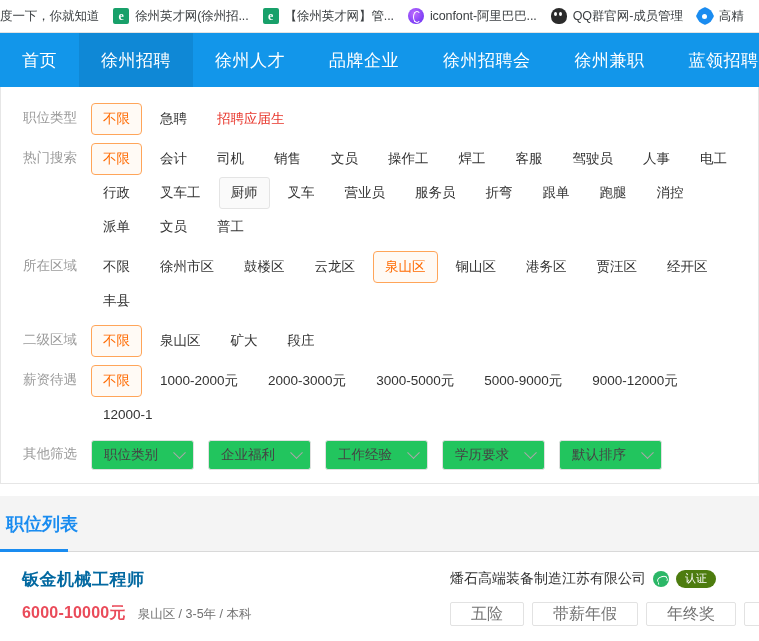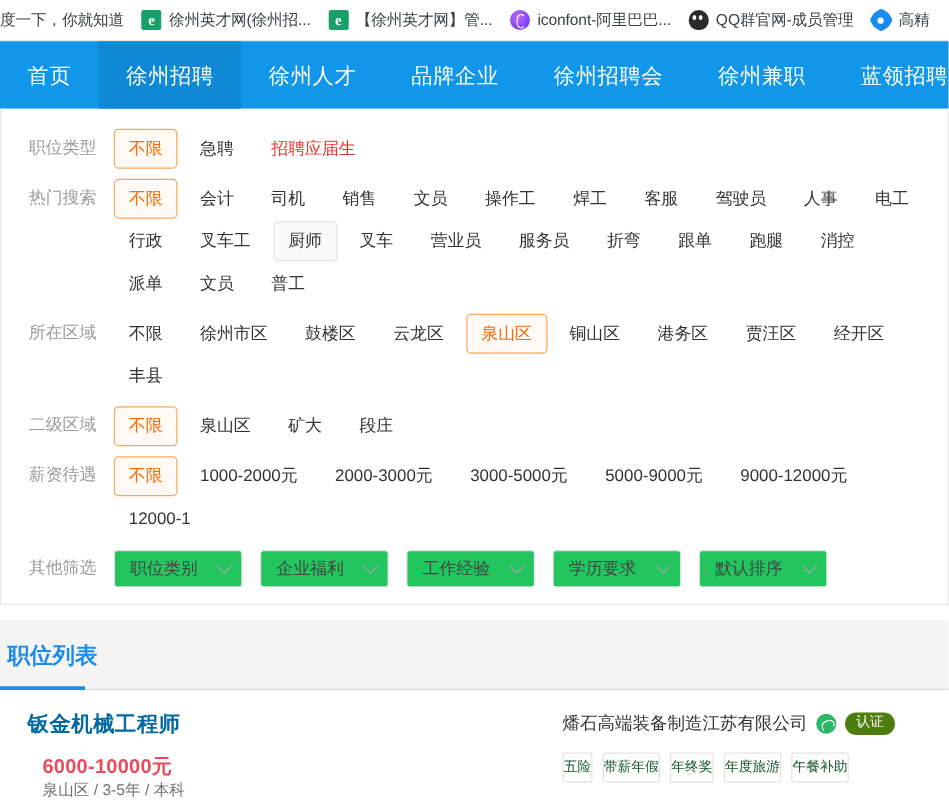--- a/index.html
+++ b/index.html
@@ -223,21 +223,21 @@
     padding: 16px 0 10px 0;
     overflow: hidden;
   }
   .job-left { width: 450px; flex: 0 0 450px; padding-left: 22px; }
   .job-title {
     font-size: 17px;
     font-weight: bold;
     color: #0369a1;
     letter-spacing: 0.5px;
   }
-  .job-sub { margin-top: 12px; display: flex; align-items: baseline; flex-direction: column; }
+  .job-sub { margin-top: 12px; display: flex; align-items: baseline; }
   .job-salary {
     color: #ea4b5a;
     font-size: 16px;
     font-weight: bold;
     letter-spacing: 0.2px;
   }
   .job-meta {
     margin-left: 12px;
     font-size: 12.5px;
     color: #707070;
@@ -268,23 +268,23 @@
     background: #4d7c0f;
     color: #fff;
     font-size: 11px;
     border-radius: 9px;
     padding: 2px 9px 3px 9px;
     line-height: 13px;
   }
   .tag-row { margin-top: 14px; display: flex; }
   .tag {
     border: 1px solid #e2e2e2;
-    color: #14532d;
-    font-size: 11px;
-    padding: 4px 0;
+    color: #737373;
+    font-size: 16px;
+    padding: 4px 20px;
     margin-right: 8px;
     border-radius: 2px;
     background: #fff;
     line-height: 14px;
   }
 </style>
 </head>
 <body>
 
 <div class="bookmark-bar">

